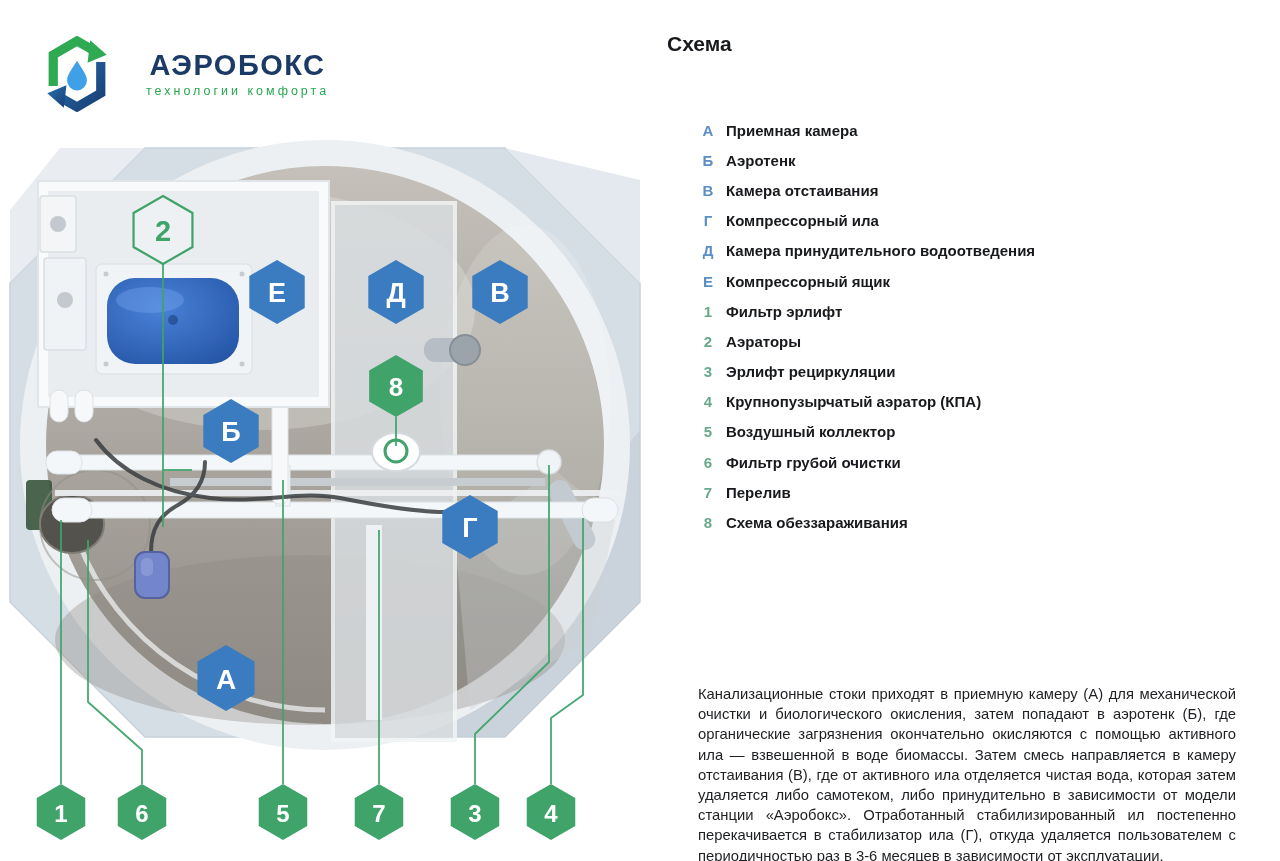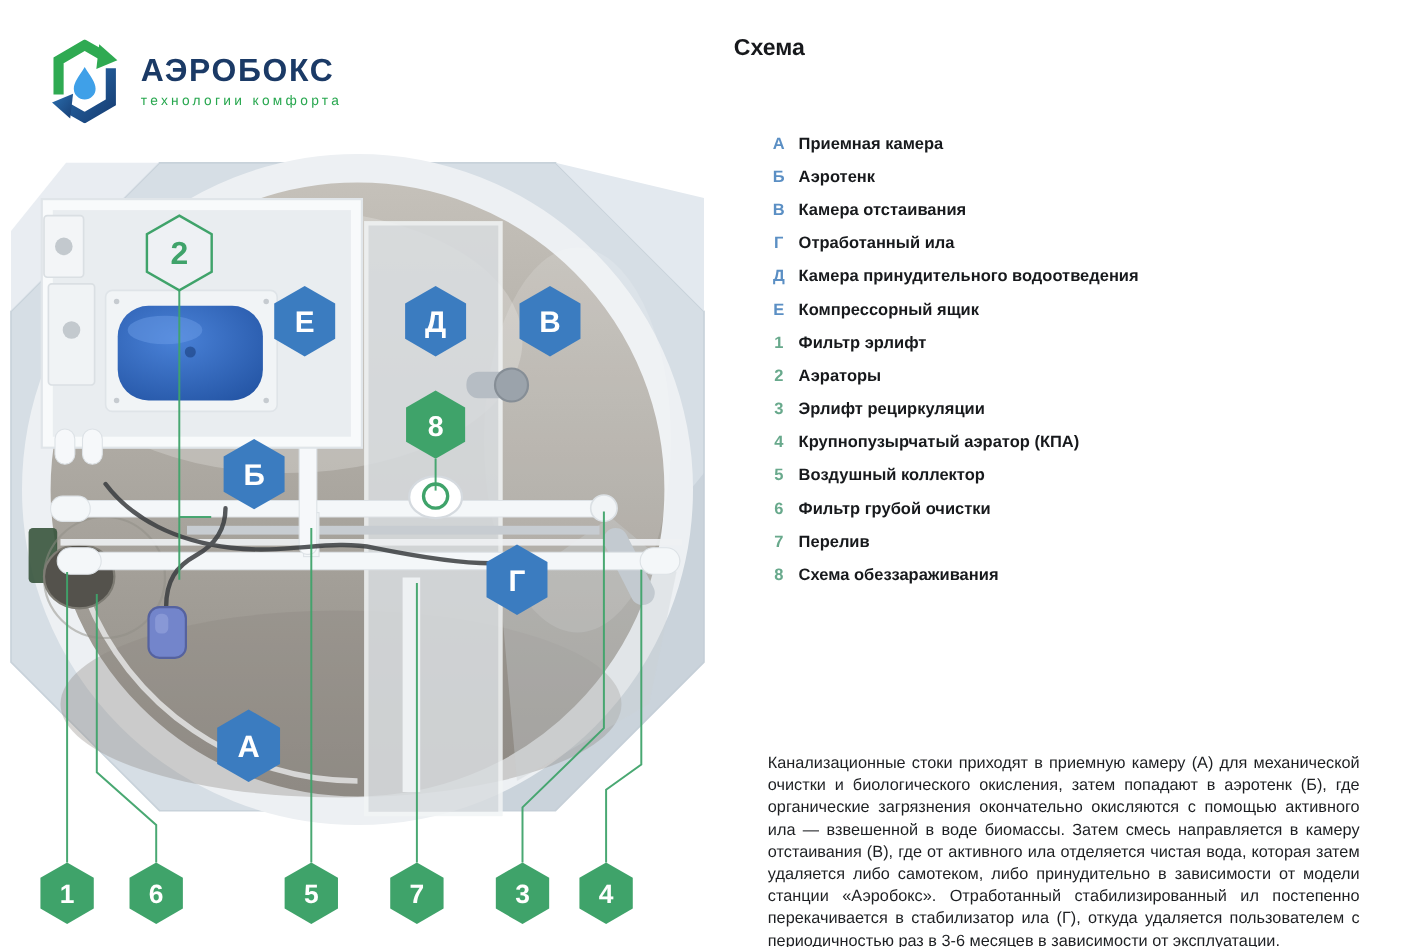--- a/index.html
+++ b/index.html
@@ -1,21 +1,21 @@
 <!DOCTYPE html>
 <html><head>
 <meta charset="utf-8">
 <style>
   html,body{margin:0;padding:0;background:#fff;}
   body{width:1280px;height:861px;position:relative;overflow:hidden;
        font-family:"Liberation Sans",sans-serif;color:#1f2124;}
   .page{position:absolute;inset:0;background:#fff;}
 
   
-  .logo{position:absolute;left:44px;top:36px;display:flex;align-items:center;gap:18px;}
+  .logo{position:absolute;left:44px;top:36px;display:flex;align-items:center;gap:36px;text-align:center;}
   .logo-icon{width:66px;height:76px;flex:0 0 auto;}
   .logo-text{display:flex;flex-direction:column;}
   .logo-title{font-size:29px;font-weight:800;letter-spacing:1.5px;color:#1b3a66;line-height:1.05;}
   .logo-subtitle{font-size:12.5px;font-weight:400;letter-spacing:3px;color:#28a74f;margin-top:4px;}
 
   
   #diagram{position:absolute;left:0;top:0;width:660px;height:861px;}
   .hex.blue{fill:#3b7cc0;}
   .hex.green{fill:#3fa36a;}
   .hex.green-outline{fill:rgba(255,255,255,0.25);stroke:#3fa36a;stroke-width:2.2;}
@@ -243,21 +243,21 @@
       <div class="legend-row">
         <span class="legend-marker letter">Б</span>
         <span class="legend-label">Аэротенк</span>
       </div>
       <div class="legend-row">
         <span class="legend-marker letter">В</span>
         <span class="legend-label">Камера отстаивания</span>
       </div>
       <div class="legend-row">
         <span class="legend-marker letter">Г</span>
-        <span class="legend-label">Отработанный ила</span>
+        <span class="legend-label">Компрессорный ила</span>
       </div>
       <div class="legend-row">
         <span class="legend-marker letter">Д</span>
         <span class="legend-label">Камера принудительного водоотведения</span>
       </div>
       <div class="legend-row">
         <span class="legend-marker letter">Е</span>
         <span class="legend-label">Компрессорный ящик</span>
       </div>
       <div class="legend-row">

